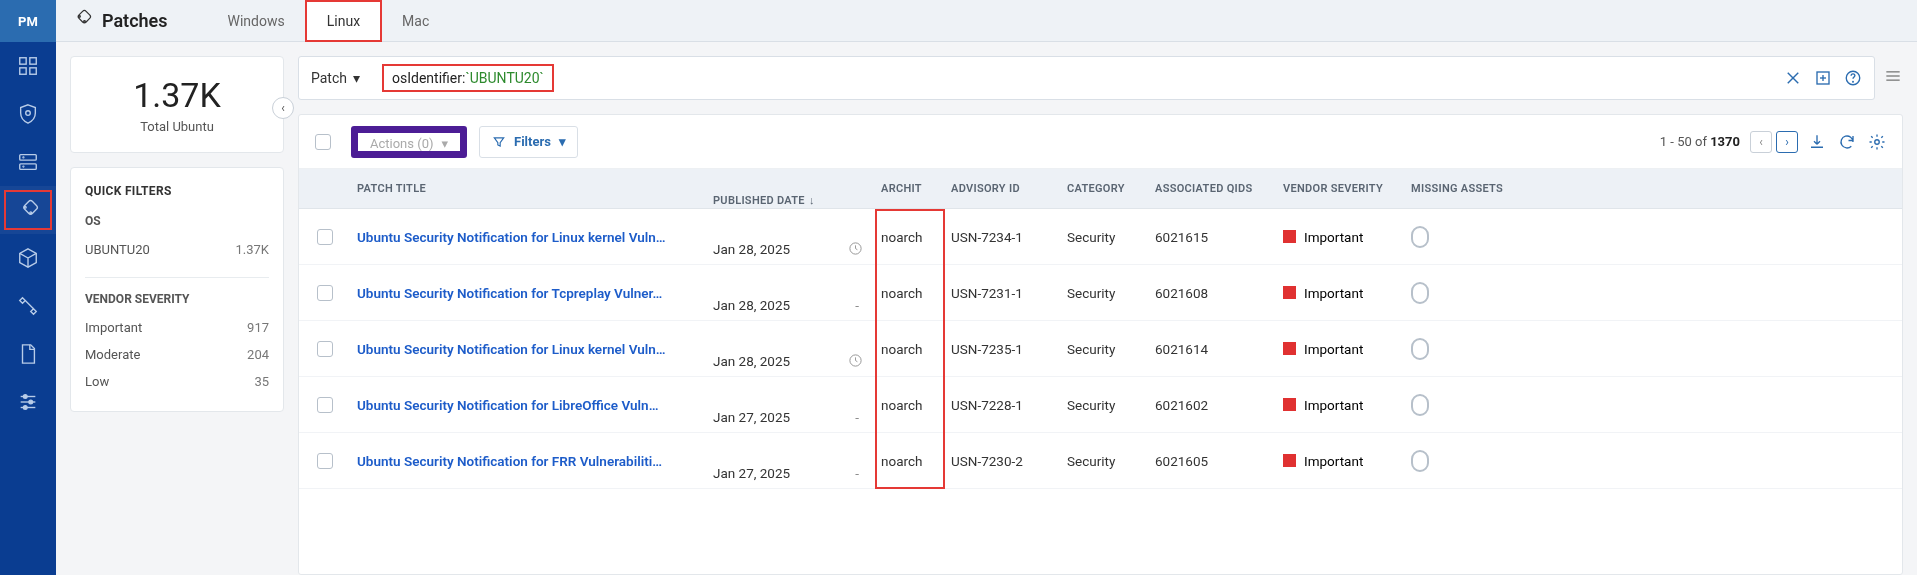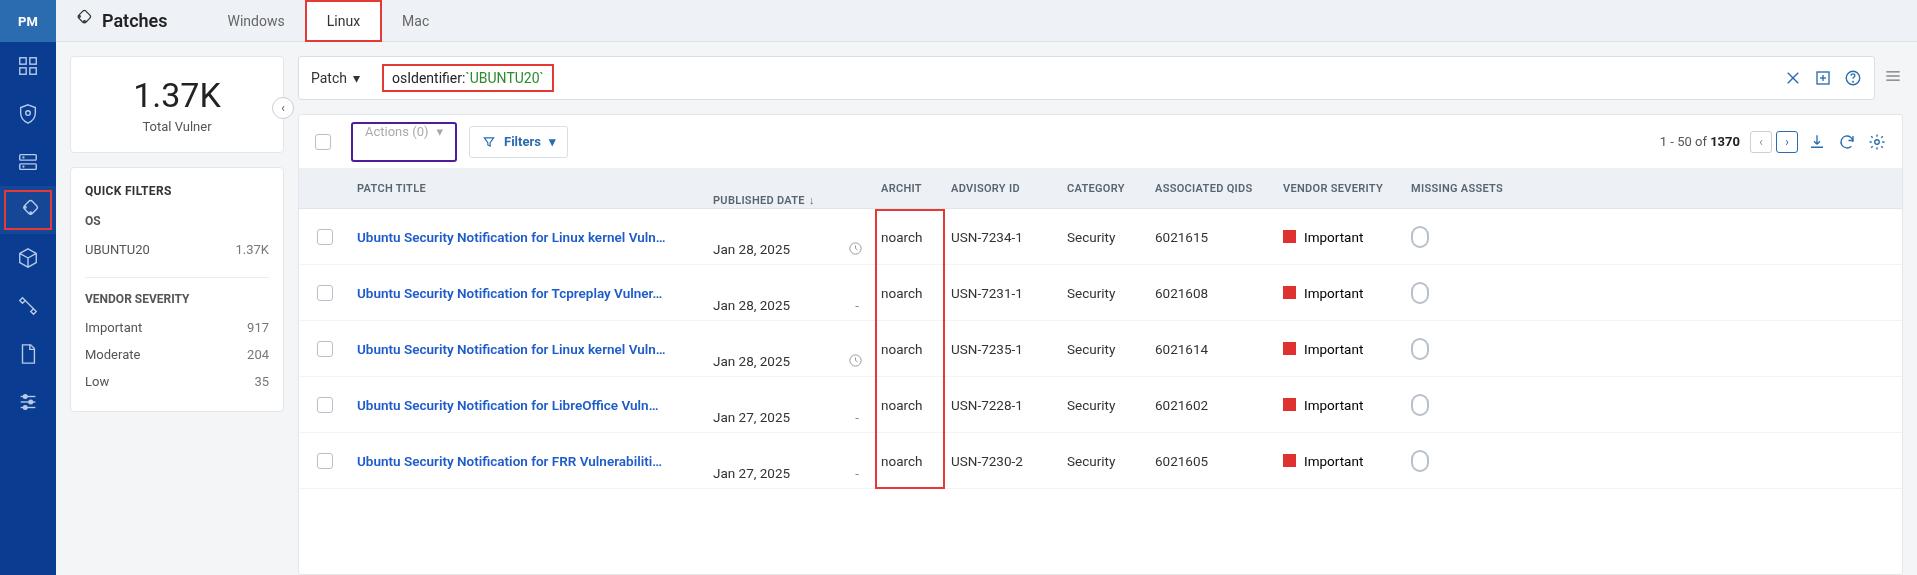--- a/index.html
+++ b/index.html
@@ -46,21 +46,21 @@
 .search-actions .iconbtn { cursor: pointer; color: #4a6; display:flex; align-items:center; }
 .search-actions .iconbtn.blue { color: #2b6cb0; }
 .search-actions svg { width: 18px; height: 18px; stroke: currentColor; fill: none; stroke-width: 1.8; }
 
 .hamburger { margin-left: 8px; cursor: pointer; }
 .hamburger svg { width: 20px; height: 20px; stroke: #888; fill: none; stroke-width: 1.8; }
 
 .table-card { background: #fff; border: 1px solid #e3e7eb; border-radius: 3px; display: flex; flex-direction: column; flex: 1; overflow: hidden; }
 .table-toolbar { height: 54px; display: flex; align-items: center; padding: 0 16px; border-bottom: 1px solid #edf0f3; }
 .t-checkbox { width: 16px; height: 16px; border: 1.5px solid #b7c0ca; border-radius: 3px; margin-right: 20px; cursor: pointer; }
-.t-actions { height: 40px; border: 2px solid #4c1d95; border-radius: 3px; padding: 0 12px; display: flex; align-items: flex-start; gap: 8px; color: #aaa; font-size: 13px; margin-right: 12px; cursor: not-allowed; }
+.t-actions { height: 32px; border: 7px solid #4c1d95; border-radius: 3px; padding: 0 12px; display: flex; align-items: flex-end; gap: 8px; color: #aaa; font-size: 13px; margin-right: 12px; cursor: not-allowed; }
 .t-filters { height: 32px; border: 1px solid #d9dfe6; border-radius: 3px; padding: 0 12px; display: flex; align-items: center; gap: 8px; color: #2b6cb0; font-size: 13px; cursor: pointer; font-weight: bold; }
 .t-filters svg { width: 14px; height: 14px; stroke: #2b6cb0; fill: none; stroke-width: 2; }
 .t-spacer { flex: 1; }
 .t-pageinfo { font-size: 13px; color: #555; margin-right: 10px; }
 .t-pageinfo b { color: #222; }
 .t-pager { display: flex; gap: 4px; margin-right: 10px; }
 .t-pager .pbtn { width: 22px; height: 22px; border: 1px solid #c9d0d8; border-radius: 3px; display: flex; align-items: center; justify-content: center; font-size: 12px; color: #888; cursor: pointer; }
 .t-pager .pbtn.enabled { color: #2b6cb0; border-color: #2b6cb0; }
 .t-tools { display: flex; gap: 12px; }
 .t-tools .tool { cursor: pointer; color: #2b6cb0; display:flex; }
@@ -167,21 +167,21 @@
         <div class="tab">Windows</div>
         <div class="tab active highlighted">Linux</div>
         <div class="tab">Mac</div>
       </div>
   </div>
 
   <div class="content">
     <div class="left-panel">
       <div class="stat-card">
         <div class="stat-value">1.37K</div>
-        <div class="stat-label">Total Vulner</div>
+        <div class="stat-label">Total Ubuntu</div>
         <div class="collapse-btn">‹</div>
       </div>
       <div class="filters-card">
         <div class="filters-title">QUICK FILTERS</div>
         <div id="filters-host">
             <div class="filter-group-title">OS</div>
             <div class="filter-row">
               <span>UBUNTU20</span>
               <span class="filter-count">1.37K</span>
             </div>

